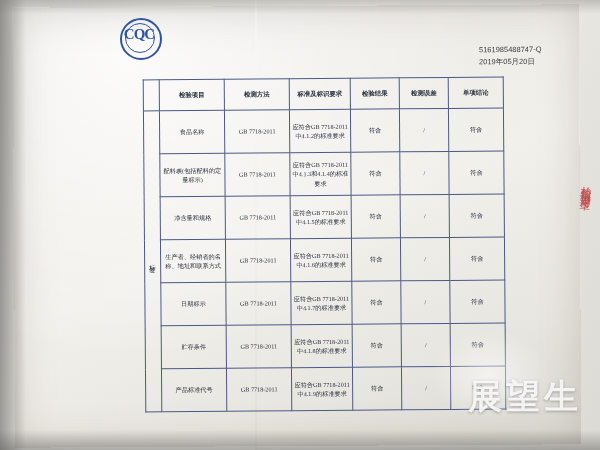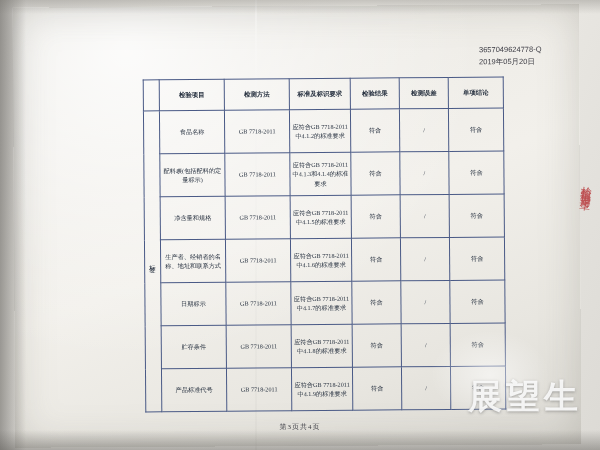--- a/index.html
+++ b/index.html
@@ -131,23 +131,28 @@
     pointer-events:none;
   }
 </style>
 </head>
 <body>
 
 <div class="page">
   <div class="sheet"></div>
   <div class="fold"></div>
 
+  <div class="logo">
+    <div class="ring"></div>
+    <div class="ring2"></div>
+    <div class="cq">CQC</div>
+  </div>
 
   <div class="hdr">
-    <div>3657049624778-Q</div>
+    <div>5161985488747-Q</div>
     <div>2019年05月20日</div>
   </div>
 
   <div class="tbl-wrap">
     <table>
       <thead>
         <tr>
           <th class="col-side"></th>
           <th class="c1">检验项目</th>
           <th class="c2">检测方法</th>
@@ -215,18 +220,17 @@
           <td>/</td>
           <td>符合</td>
         </tr>
       </tbody>
     </table>
   </div>
 
   <div class="redstamp">检验报告专用章</div>
   <div class="smudge"></div>
   <div class="watermark">展望生</div>
-  <div class="footer">第3页共4页</div>
 
   <div class="shadow-left"></div>
   <div class="shadow-top"></div>
   <div class="shadow-bottom"></div>
 </div>
 
 </body></html>

